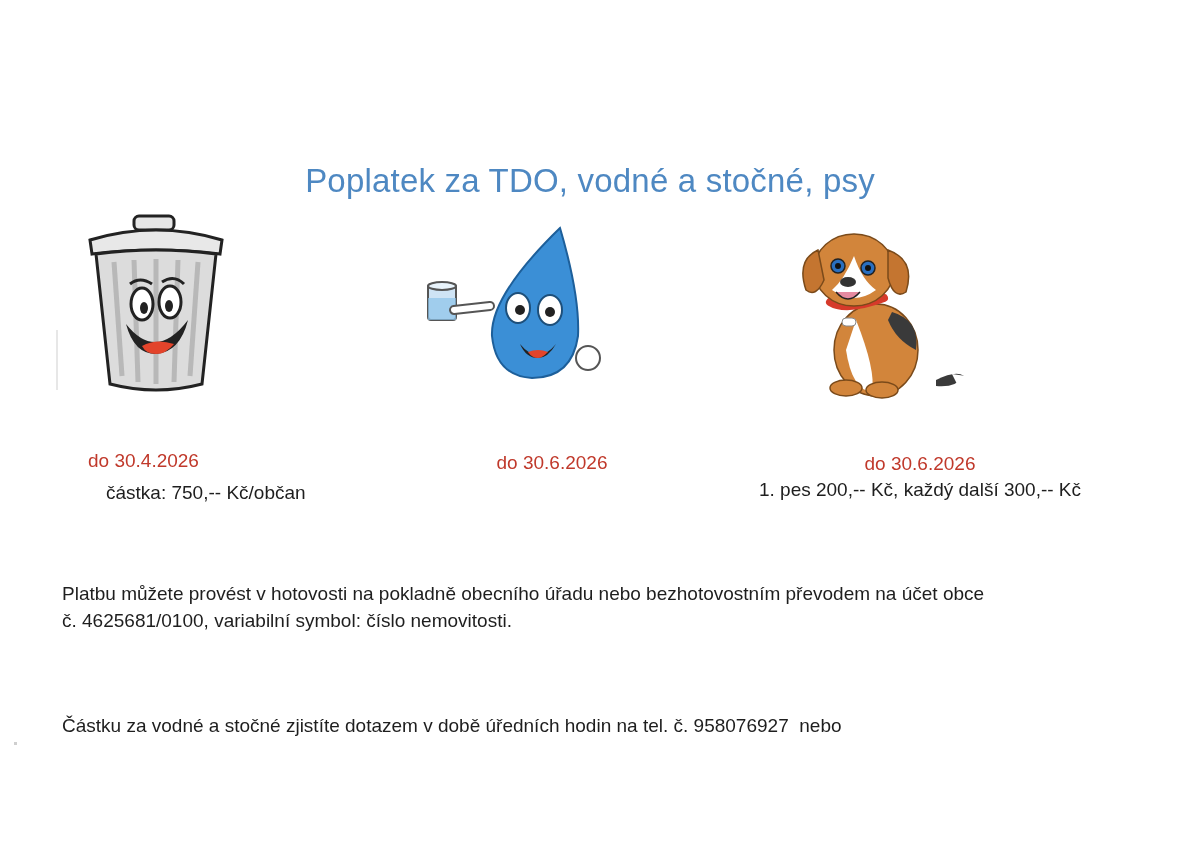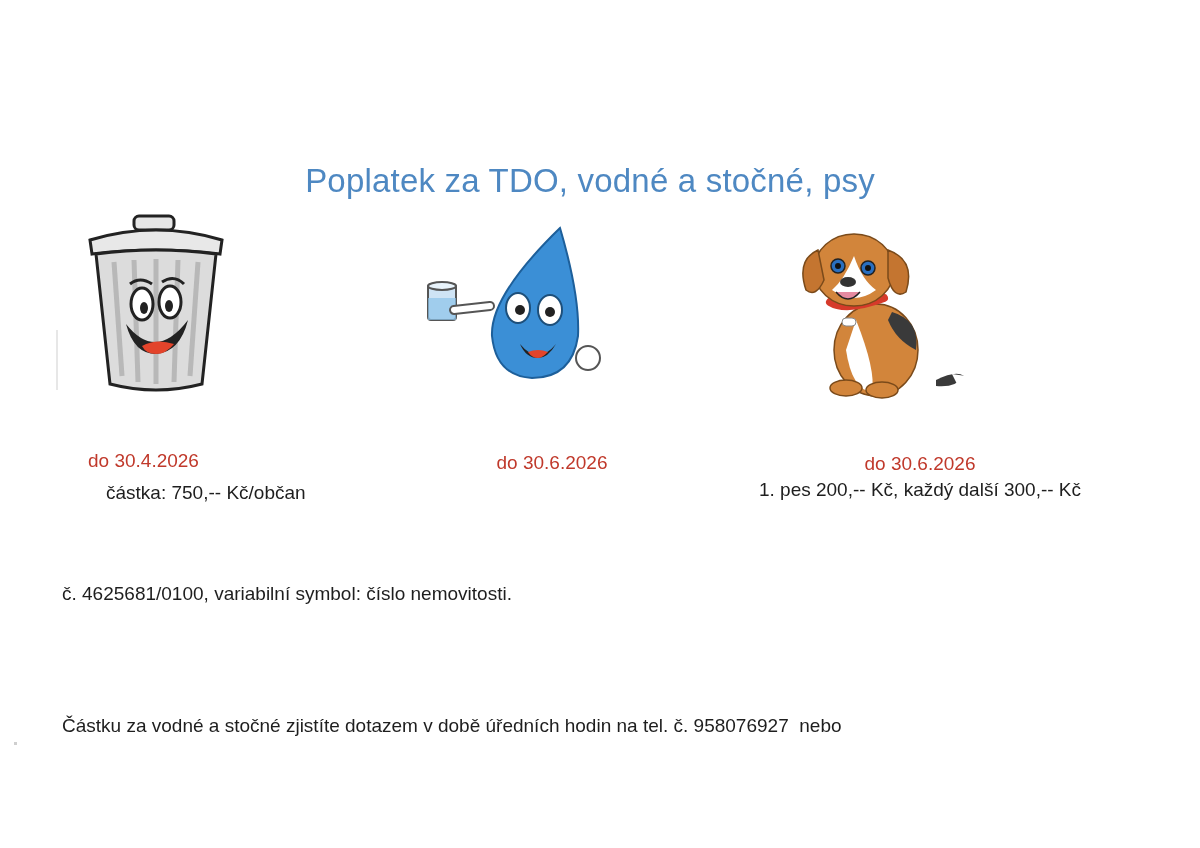--- a/index.html
+++ b/index.html
@@ -96,20 +96,21 @@
   <div class="col" style="left:452px; top:452px; width:200px; text-align:center;">
     <div class="due">do 30.6.2026</div>
   </div>
 
   <div class="col" style="left:740px; top:453px; width:360px; text-align:center;">
     <div class="due">do 30.6.2026</div>
     <div class="val">1. pes 200,-- Kč, každý další 300,-- Kč</div>
   </div>
 
   <div class="para" style="top:580px;">
+    <div>Platbu můžete provést v hotovosti na pokladně obecního úřadu nebo bezhotovostním převodem na účet obce</div>
     <div>č. 4625681/0100, variabilní symbol: číslo nemovitosti.</div>
   </div>
 
   <div class="para" style="top:658px; white-space:pre;">
     <div>Částku za vodné a stočné zjistíte dotazem v době úředních hodin na tel. č. 958076927  nebo</div>
   </div>
 
   <div class="scan" style="left:56px; top:330px; width:2px; height:60px; opacity:0.5;"></div>
   <div class="scan" style="left:14px; top:742px; width:3px; height:3px;"></div>
 </div>

